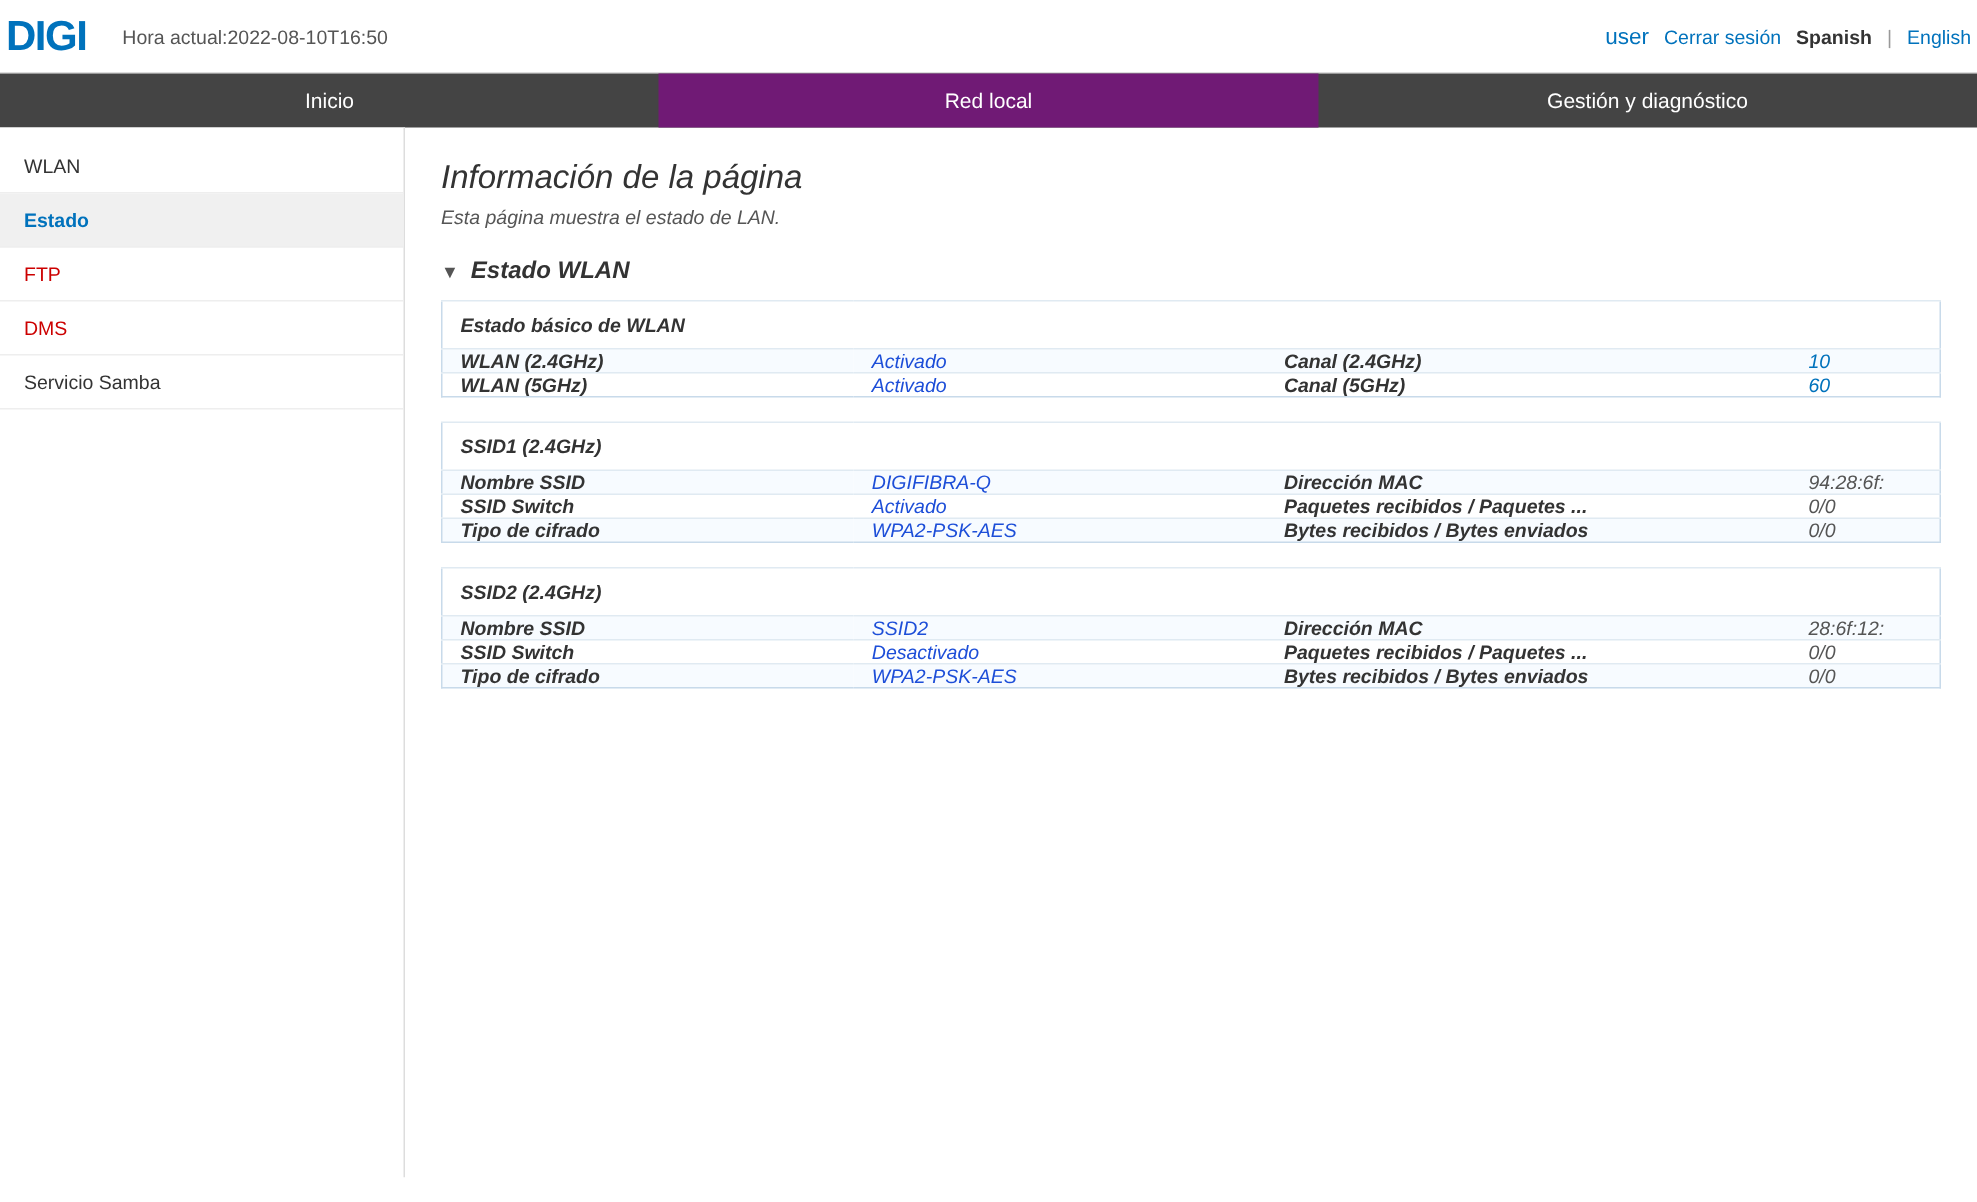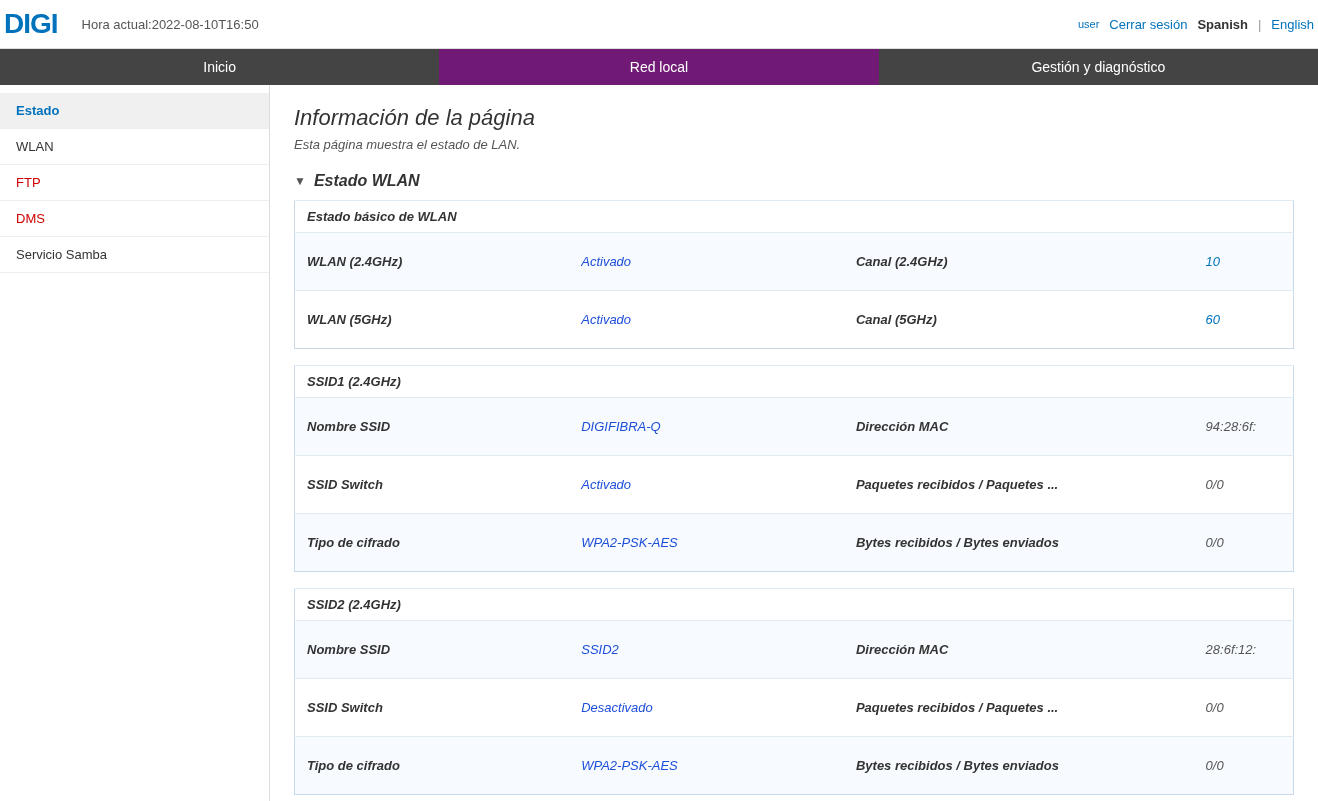--- a/index.html
+++ b/index.html
@@ -23,21 +23,21 @@
     #current-time {
       color: #555;
       font-size: 13px;
       flex: 1;
     }
     #header-right {
       display: flex;
       align-items: center;
       gap: 10px;
     }
-    #user-link { color: #0072bc; text-decoration: none; font-size: 11px; }
+    #user-link { color: #0072bc; text-decoration: none; font-size: 15px; }
     #logout-link { color: #0072bc; text-decoration: none; font-size: 13px; }
     #lang-sep { color: #999; }
     #lang-spanish { color: #333; font-weight: bold; font-size: 13px; }
     #lang-english { color: #0072bc; text-decoration: none; font-size: 13px; }
 
     
     #navbar {
       display: flex;
       background: #444;
     }
@@ -119,21 +119,21 @@
       margin-bottom: 16px;
     }
     .info-table .table-header {
       background: #d6e8f5;
       padding: 8px 12px;
       font-weight: bold;
       font-size: 13px;
       color: #333;
     }
     .info-table tr td {
-      padding: 21px 12px;
+      padding: 0 12px;
       font-size: 13px;
       border-top: 1px solid #e0eaf2;
     }
     .info-table tr:nth-child(even) td { background: #f7fbff; }
     .info-table tr:nth-child(odd) td { background: #fff; }
     .field-label { font-weight: bold; color: #333; width: 22%; }
     .field-value { color: #1d4ed8; width: 22%; }
     .field-label2 { font-weight: bold; color: #333; width: 28%; }
     .field-value2 { color: #0072bc; width: 8%; }
     .field-value2-plain { color: #555; width: 8%; }
@@ -157,22 +157,22 @@
 
 <div id="navbar">
   <div class="nav-item">Inicio</div>
   <div class="nav-item active">Red local</div>
   <div class="nav-item">Gestión y diagnóstico</div>
 </div>
 
 <div id="main">
 
   <div id="sidebar">
+    <div class="sidebar-item">WLAN</div>
     <div class="sidebar-item active">Estado</div>
-    <div class="sidebar-item">WLAN</div>
     <div class="sidebar-item red">FTP</div>
     <div class="sidebar-item red">DMS</div>
     <div class="sidebar-item">Servicio Samba</div>
   </div>
 
   <div id="content">
     <h1 id="page-title">Información de la página</h1>
     <p id="page-subtitle">Esta página muestra el estado de LAN.</p>
 
     <div class="section-header">

